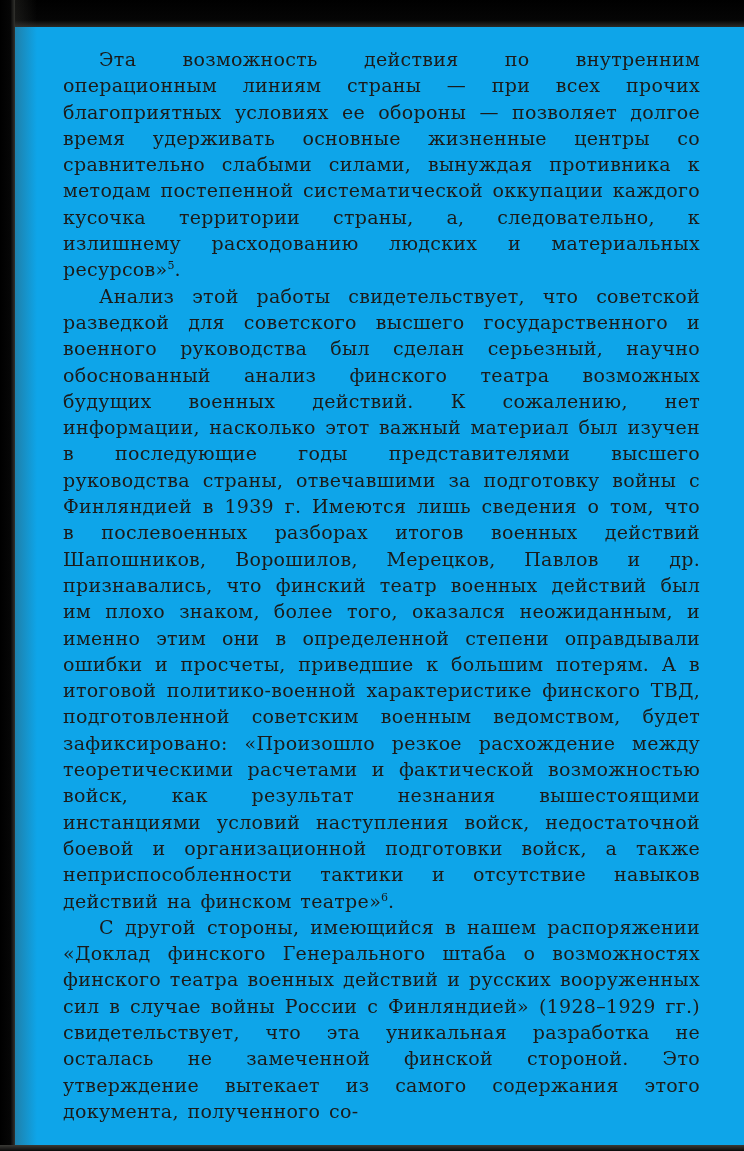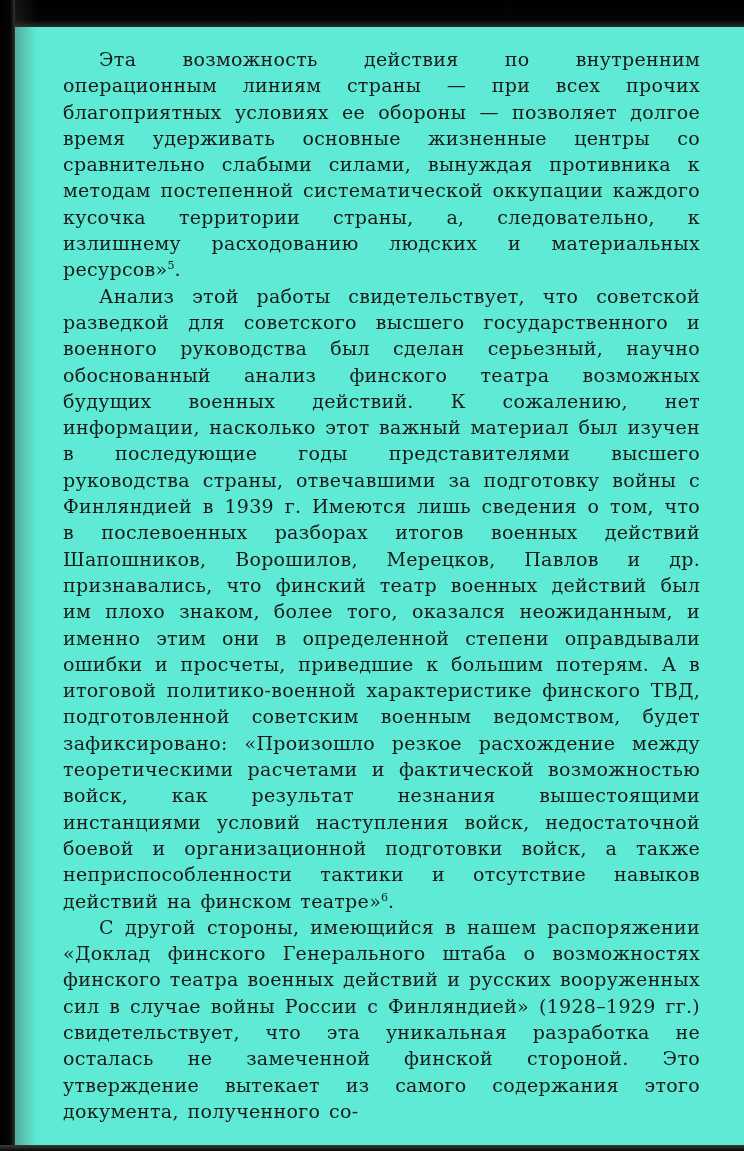--- a/index.html
+++ b/index.html
@@ -5,21 +5,21 @@
   html, body {
     margin: 0;
     padding: 0;
     background: #ffffff;
     font-family: "DejaVu Serif", "Liberation Serif", serif;
   }
   .page {
     position: relative;
     width: 744px;
     height: 1151px;
-    background: #5eead4;
+    background: #0ea5e9;
     overflow: hidden;
     box-sizing: border-box;
   }
   
   .scan-edge-top {
     position: absolute;
     top: 0; left: 0;
     width: 100%; height: 27px;
     background: linear-gradient(to bottom, #000 0%, #050505 75%, #2a2a28 100%);
   }

